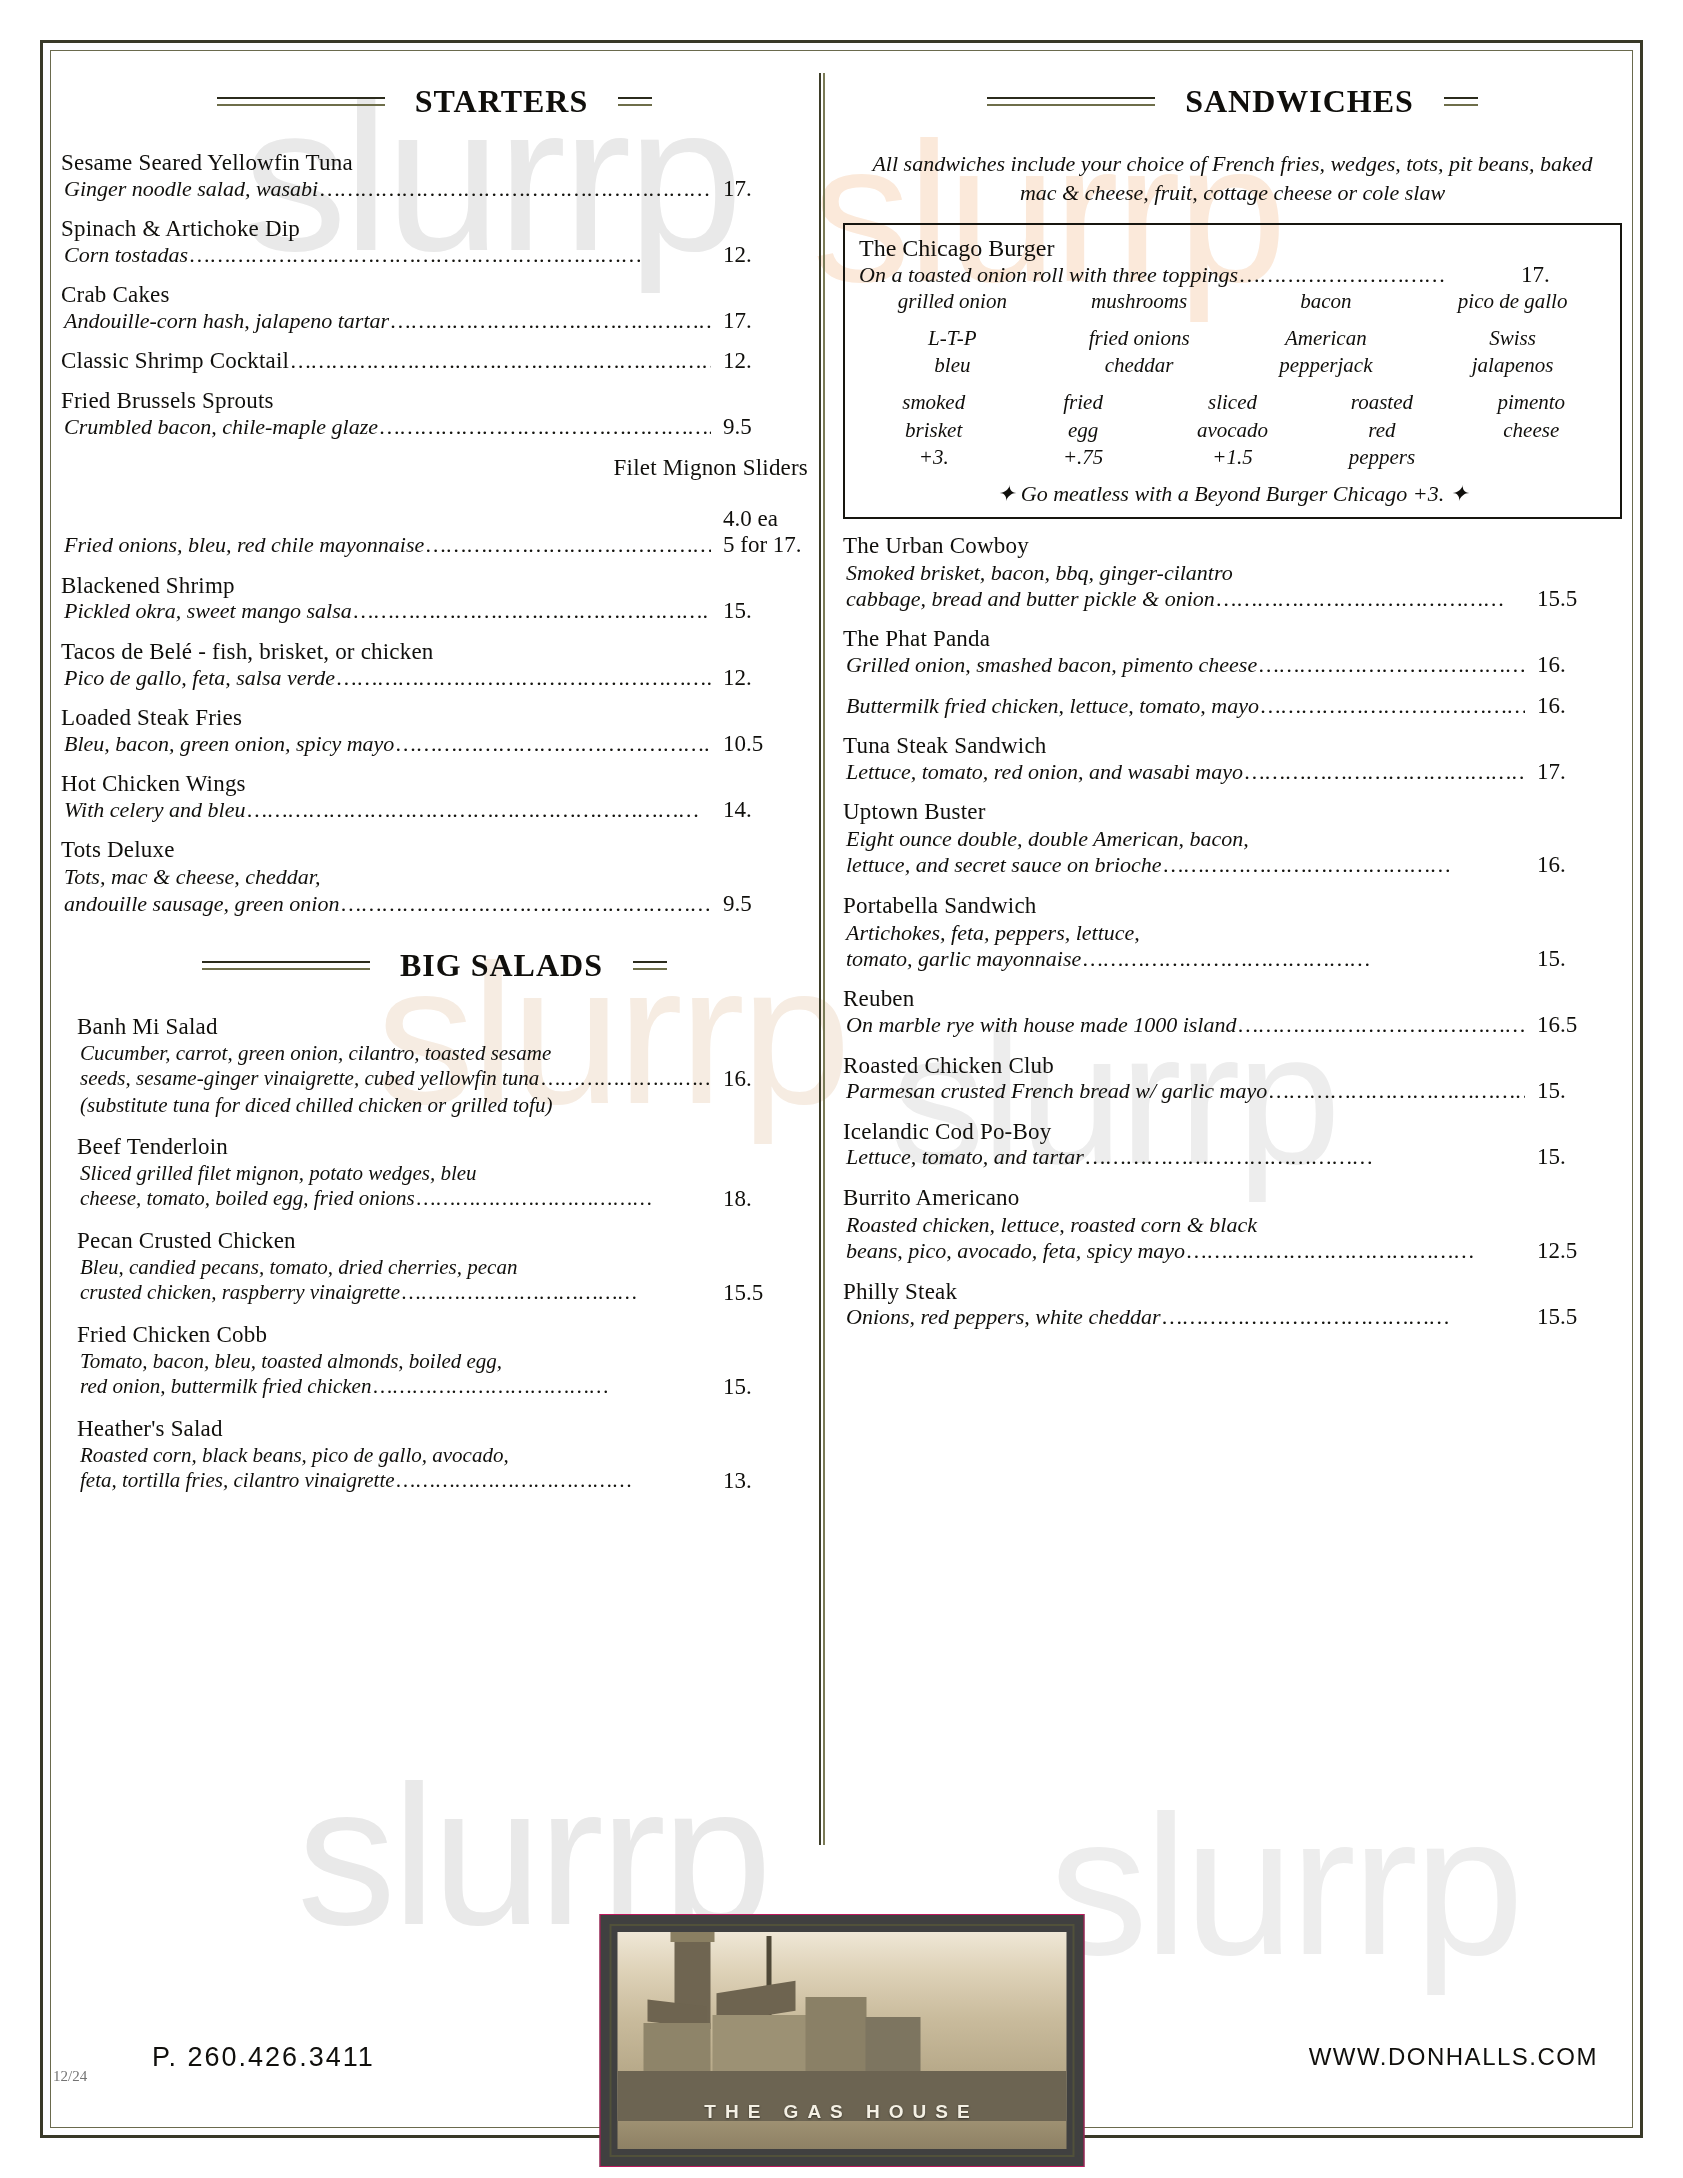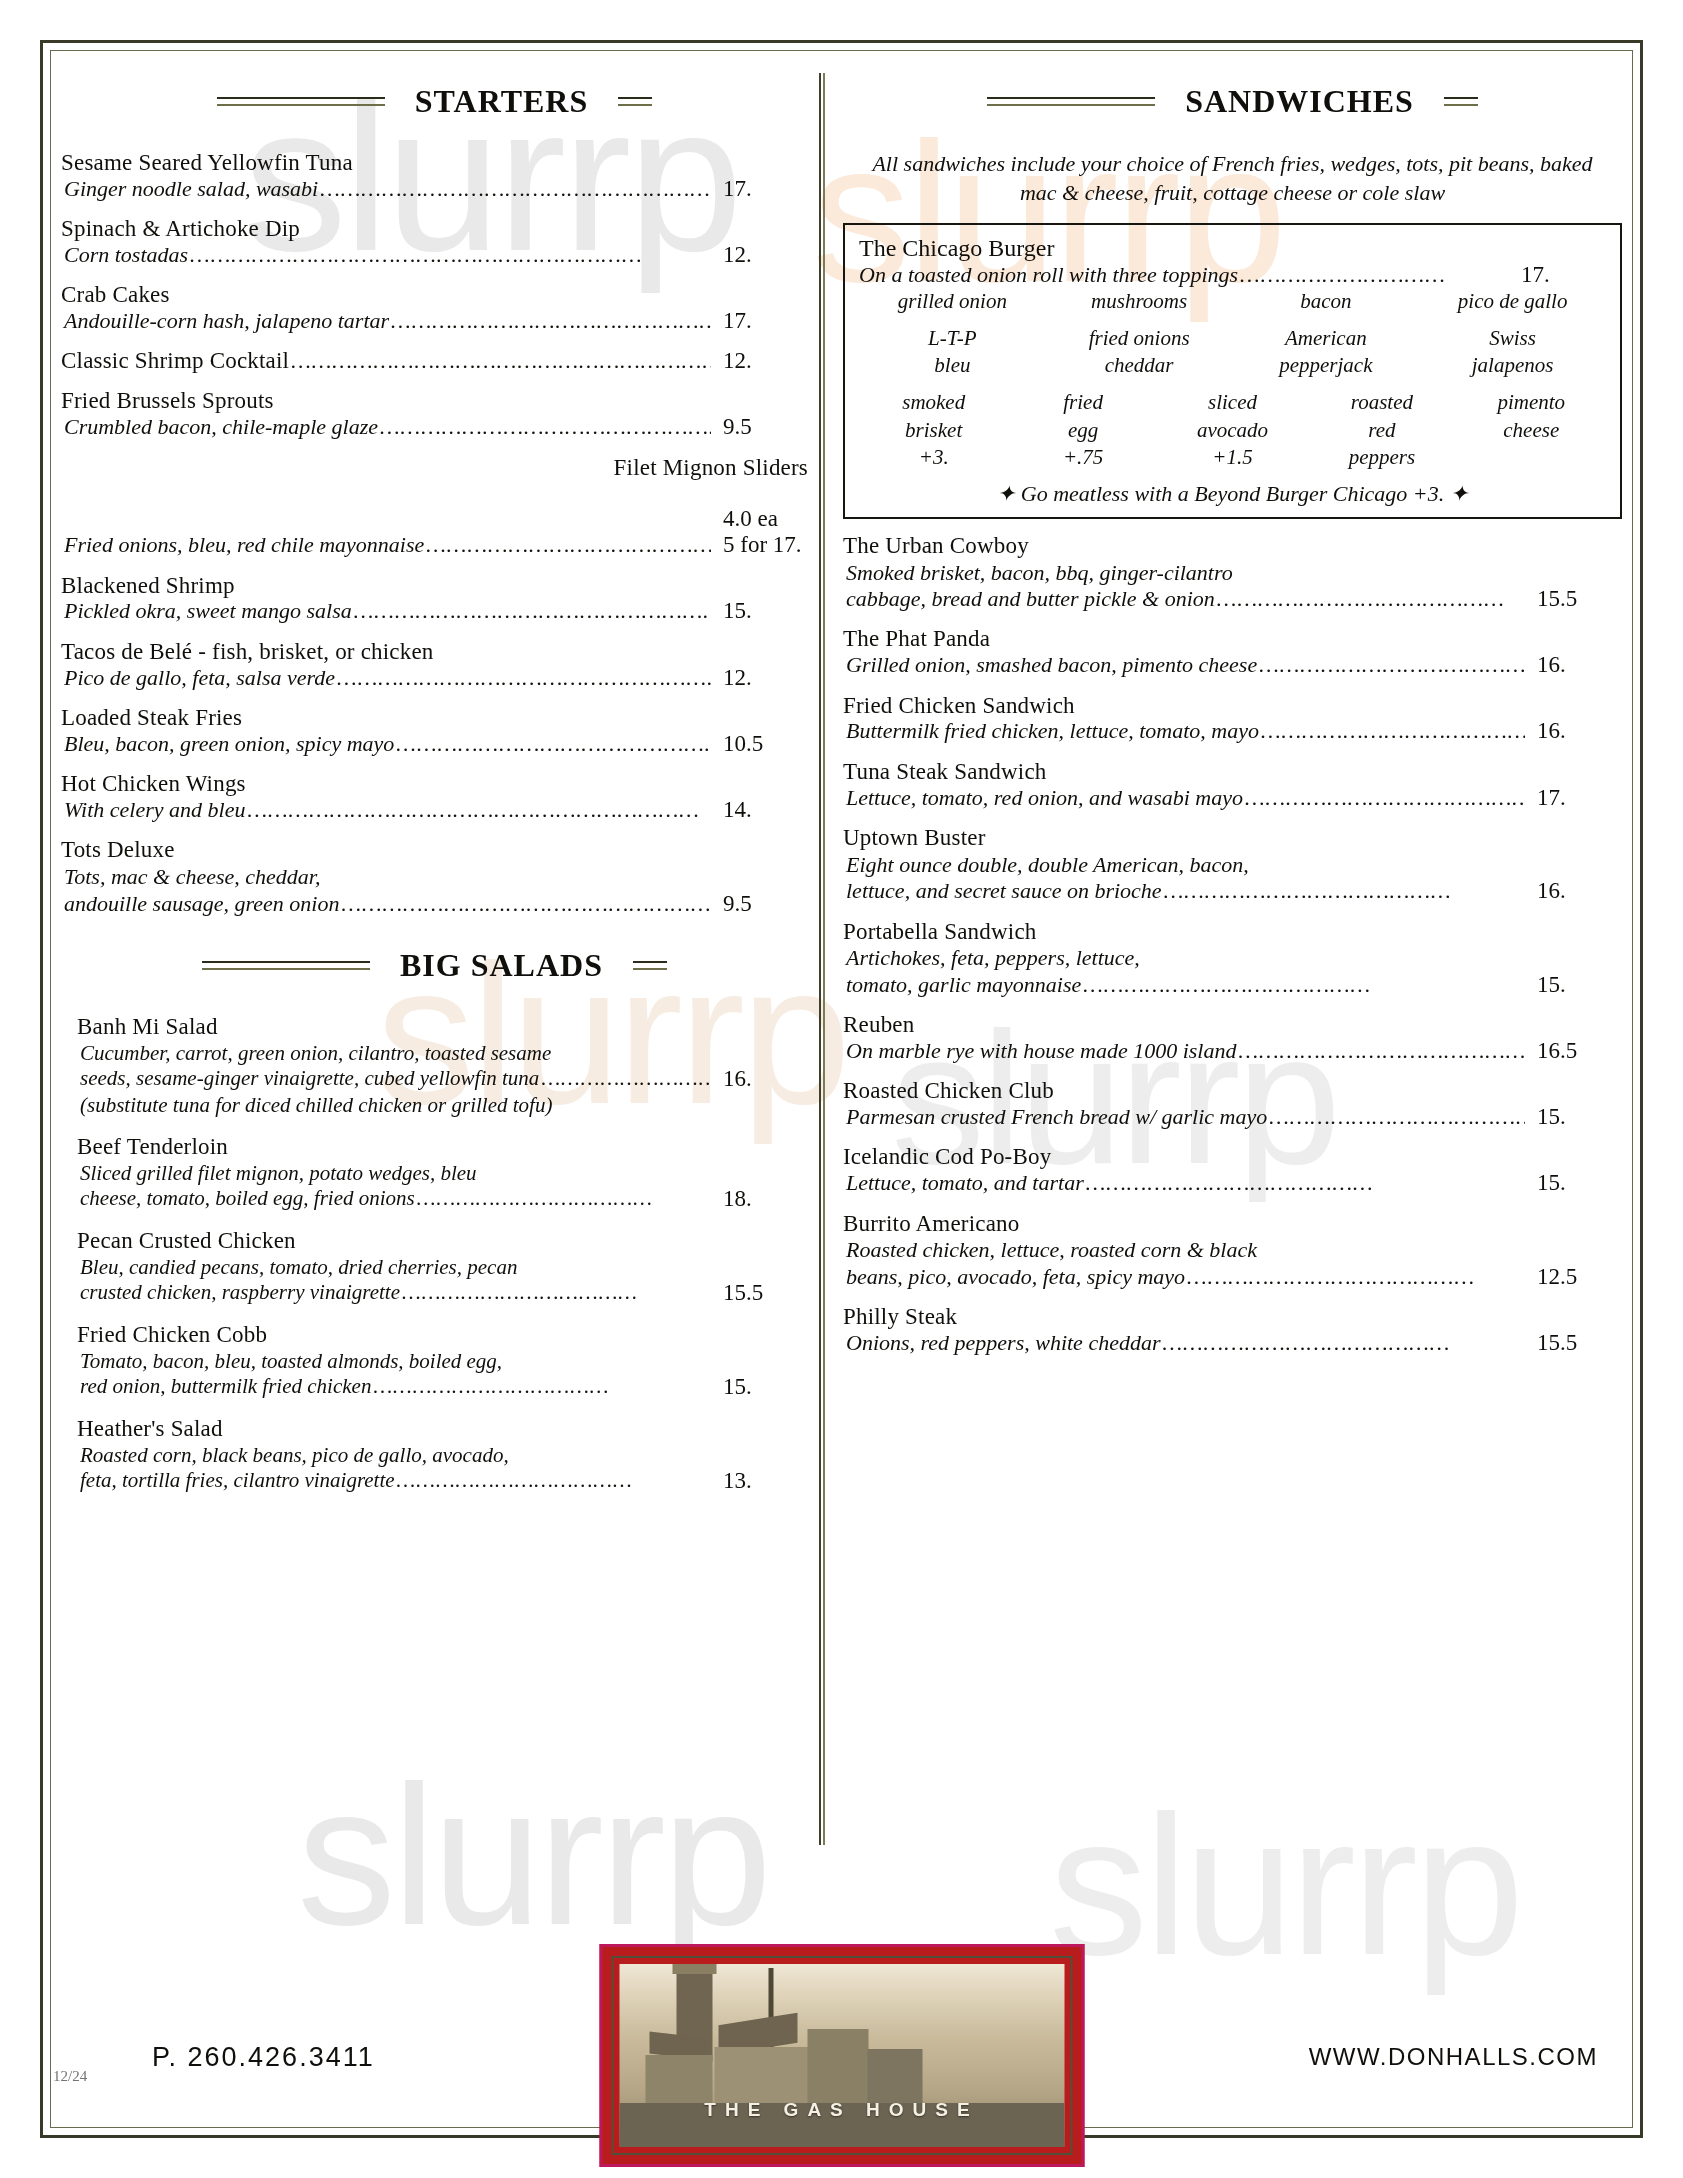--- a/index.html
+++ b/index.html
@@ -147,22 +147,22 @@
     font-size:24px; letter-spacing:1.5px;
   }
   #footer-date{
     position:absolute; left:-8px; bottom:36px;
     font-family:"Liberation Serif", serif; font-size:15px; color:#737373;
   }
 
   
   #logo{
     position:absolute; left:50%; transform:translateX(-50%);
-    bottom:-46px; width:485px; height:223px;
-    border:3px solid #be185d; background:#b91c1c; padding:5px;
+    bottom:-46px; width:485px; height:253px;
+    border:1px solid #be185d; background:#404040; padding:5px;
   }
   #logo-inner{
     position:absolute; inset:9px;
     border:2px solid #51513a; padding:4px;
   }
   #logo-photo{
     position:absolute; inset:6px;
     background:
       linear-gradient(180deg, #efe7d6 0%, #ded2b8 18%, #c9bb9c 40%, #b3a585 70%, #8e8164 100%);
     overflow:hidden;
@@ -450,21 +450,20 @@
       <div class="item">
         <div class="nm">The Phat Panda</div>
         <div class="desc-row">
           <span class="dsc">Grilled onion, smashed bacon, pimento cheese</span>
           <span class="dots">……………………………………</span>
           <span class="price">16.</span>
         </div>
       </div>
 
       <div class="item">
-        <div class="nm">Fried Chicken Sandwich</div>
         <div class="desc-row">
           <span class="dsc">Buttermilk fried chicken, lettuce, tomato, mayo</span>
           <span class="dots">……………………………………</span>
           <span class="price">16.</span>
         </div>
       </div>
 
       <div class="item">
         <div class="nm">Tuna Steak Sandwich</div>
         <div class="desc-row">

